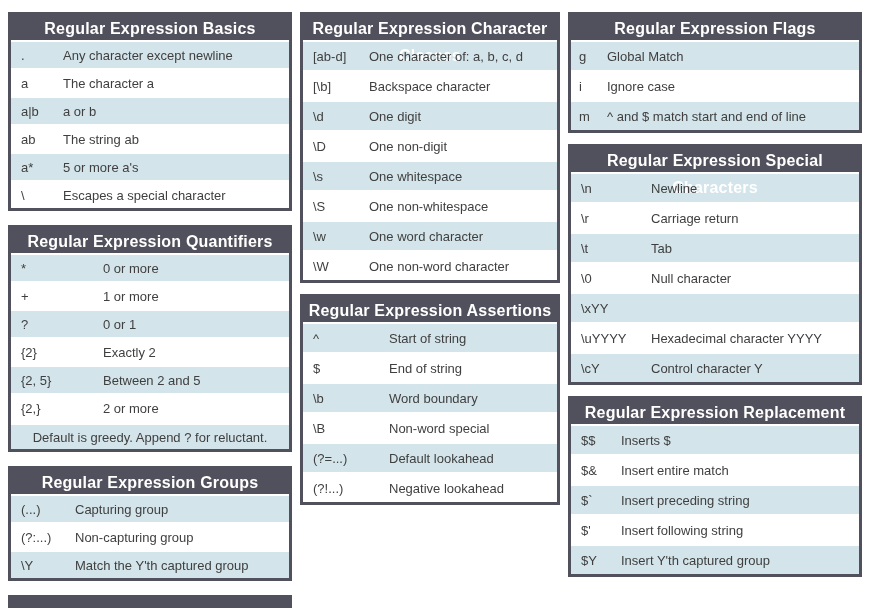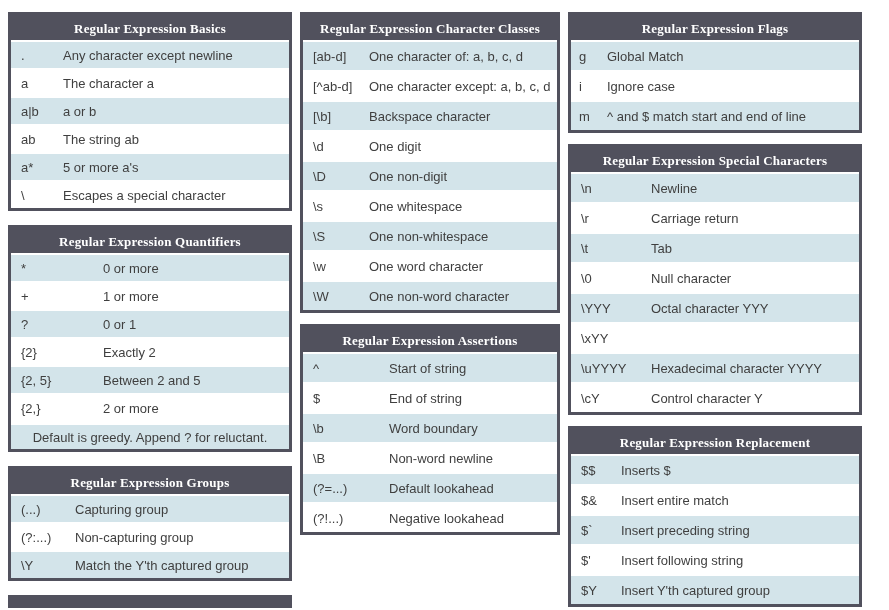--- a/index.html
+++ b/index.html
@@ -25,28 +25,27 @@
   .column-middle { width: 260px; gap: 11px; }
   .column-right  { width: 294px; gap: 11px; }
 
   .rtable {
     border: 3px solid var(--dark);
     background: #ffffff;
   }
   .rtable-header {
     background: var(--dark);
     color: var(--header-text);
-    font-size: 13px;
+    font-size: 16px;
     font-weight: bold;
     text-align: center;
     height: 27px;
     line-height: 27px;
     border-bottom: 2px solid #ffffff;
     letter-spacing: 0.2px;
-    font-family: Liberation Serif, serif;
   }
   .rtable-row {
     display: flex;
     align-items: center;
     font-size: 13px;
     color: var(--row-text);
     border-bottom: 2px solid #ffffff;
   }
   .rtable-row:last-child { border-bottom: none; }
   .rtable-row:nth-child(even) { background: var(--blue); }
@@ -162,24 +161,20 @@
       <div class="partial-table"></div>
     </div>
   <div class="column column-middle">
       <div class="rtable t-character_classes">
         <div class="rtable-header">Regular Expression Character Classes</div>
         <div class="rtable-row">
           <span class="sym">[ab-d]</span>
           <span class="desc">One character of: a, b, c, d</span>
         </div>
         <div class="rtable-row">
-          <span class="sym">[^ab-d]</span>
-          <span class="desc">One character except: a, b, c, d</span>
-        </div>
-        <div class="rtable-row">
           <span class="sym">[\b]</span>
           <span class="desc">Backspace character</span>
         </div>
         <div class="rtable-row">
           <span class="sym">\d</span>
           <span class="desc">One digit</span>
         </div>
         <div class="rtable-row">
           <span class="sym">\D</span>
           <span class="desc">One non-digit</span>
@@ -210,21 +205,21 @@
         <div class="rtable-row">
           <span class="sym">$</span>
           <span class="desc">End of string</span>
         </div>
         <div class="rtable-row">
           <span class="sym">\b</span>
           <span class="desc">Word boundary</span>
         </div>
         <div class="rtable-row">
           <span class="sym">\B</span>
-          <span class="desc">Non-word newline</span>
+          <span class="desc">Non-word special</span>
         </div>
         <div class="rtable-row">
           <span class="sym">(?=...)</span>
           <span class="desc">Default lookahead</span>
         </div>
         <div class="rtable-row">
           <span class="sym">(?!...)</span>
           <span class="desc">Negative lookahead</span>
         </div>
       </div>
@@ -257,24 +252,20 @@
         </div>
         <div class="rtable-row">
           <span class="sym">\t</span>
           <span class="desc">Tab</span>
         </div>
         <div class="rtable-row">
           <span class="sym">\0</span>
           <span class="desc">Null character</span>
         </div>
         <div class="rtable-row">
-          <span class="sym">\YYY</span>
-          <span class="desc">Octal character YYY</span>
-        </div>
-        <div class="rtable-row">
           <span class="sym">\xYY</span>
         </div>
         <div class="rtable-row">
           <span class="sym">\uYYYY</span>
           <span class="desc">Hexadecimal character YYYY</span>
         </div>
         <div class="rtable-row">
           <span class="sym">\cY</span>
           <span class="desc">Control character Y</span>
         </div>

